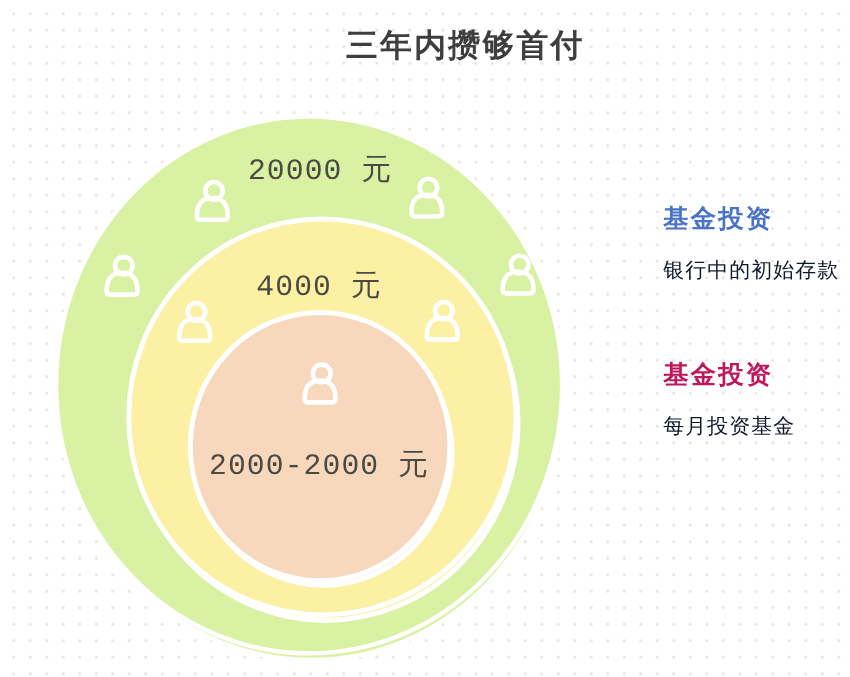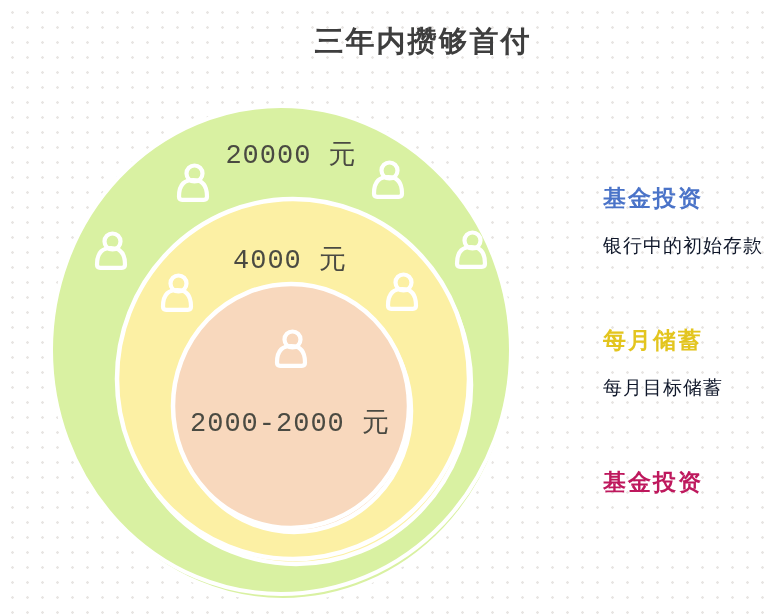--- a/index.html
+++ b/index.html
@@ -102,19 +102,16 @@
 <div class="abs ring-label outer">20000 元</div>
 <div class="abs ring-label middle">4000 元</div>
 <div class="abs ring-label inner">2000-2000 元</div>
 
 <div class="abs legend">
   <div class="legend-group">
     <p class="legend-heading c-blue">基金投资</p>
     <p class="legend-desc">银行中的初始存款</p>
   </div>
   <div class="legend-group">
-    <p class="legend-heading c-yellow">每月储蓄</p>
-    <p class="legend-desc">每月目标储蓄</p>
-  </div>
-  <div class="legend-group">
     <p class="legend-heading c-green">基金投资</p>
+    <p class="legend-desc">每月投资基金</p>
   </div>
 </div>
 
 </body></html>

